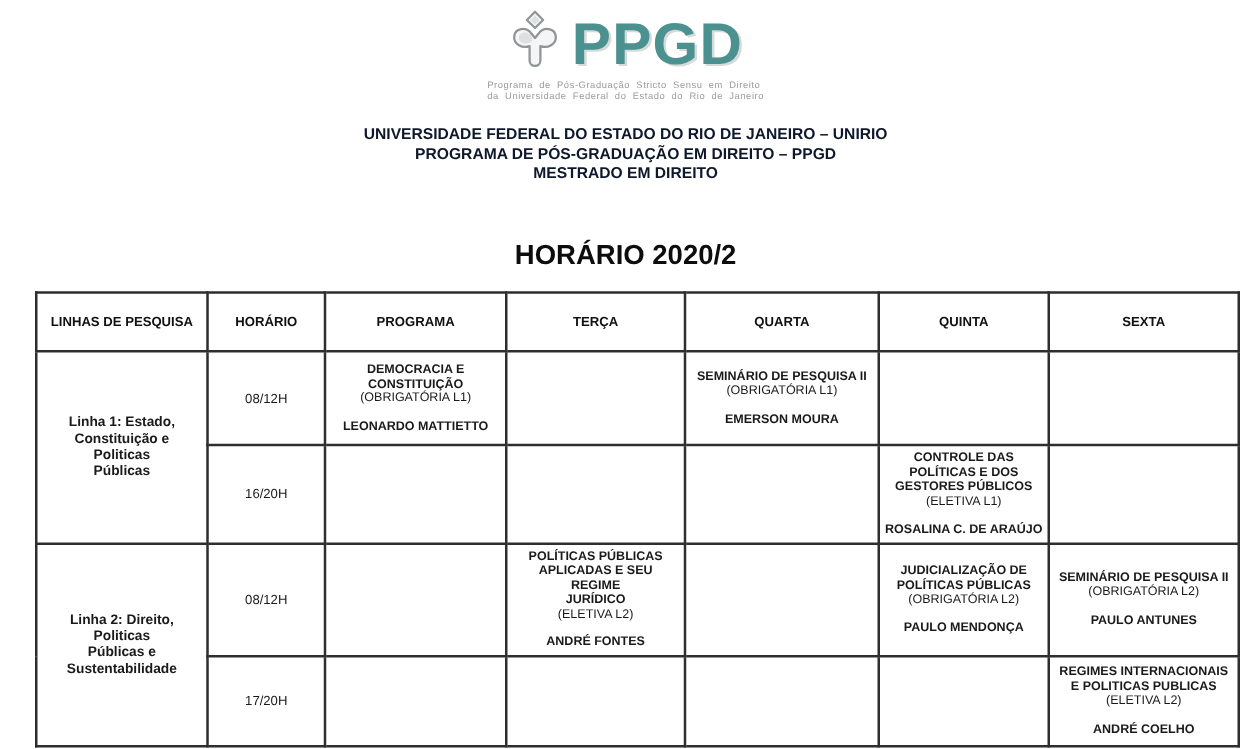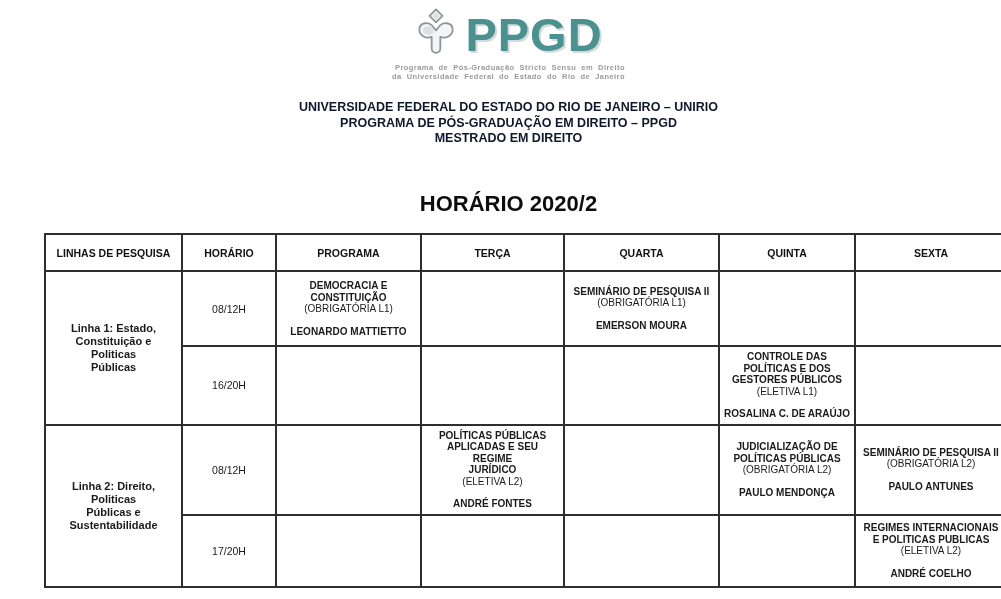--- a/index.html
+++ b/index.html
@@ -4,41 +4,40 @@
 <style>
   * { margin: 0; padding: 0; box-sizing: border-box; }
   html, body { background: #ffffff; }
   body {
     width: 1001px; height: 599px;
     font-family: "Liberation Sans", sans-serif;
     color: #1a1a1a;
     position: relative;
     overflow: hidden;
   }
-  .page { position: absolute; inset: 0; background: #fff; margin-left: 16px; }
+  .page { position: absolute; inset: 0; background: #fff; }
 
   
   .logo-block {
     position: absolute; top: 8px; left: 0; right: 0;
     display: flex; flex-direction: column; align-items: center;
   }
   .logo-row { display: flex; align-items: center; gap: 7px; }
   .logo-icon { width: 44px; height: 52px; }
   .logo-acronym {
     font-size: 47px; font-weight: bold; letter-spacing: 1px;
     color: #4a918f;
     text-shadow: 2px 2px 0 rgba(140,150,150,0.35);
     line-height: 1;
   }
   .logo-sub {
-    margin-top: 3px; text-align: right;
+    margin-top: 3px; text-align: left;
     font-size: 7.5px; color: #9a9a9a;
     letter-spacing: 0.45px; word-spacing: 2.5px;
     line-height: 9px;
-    font-weight: bold;
   }
 
   
   .inst {
     position: absolute; top: 100px; left: 0; right: 0;
     text-align: center; font-weight: bold;
     font-size: 12.5px; line-height: 15.5px;
     color: #0f172a;
   }
 
@@ -55,21 +54,21 @@
     width: 962px;
     border-collapse: collapse;
     table-layout: fixed;
   }
   table.schedule th, table.schedule td {
     border: 2px solid #2e2e2e;
     vertical-align: middle;
     text-align: center;
     overflow: hidden;
   }
-  tr.row-head   { height: 37px; }
+  tr.row-head   { height: 47px; }
   tr.row-1a     { height: 75px; }
   tr.row-1b     { height: 78px; }
   tr.row-2a     { height: 81px; }
   tr.row-2b     { height: 72px; }
 
   th.col-head {
     font-size: 10.5px; font-weight: bold; color: #111;
     background: #fff;
   }
   td.linha-cell {

